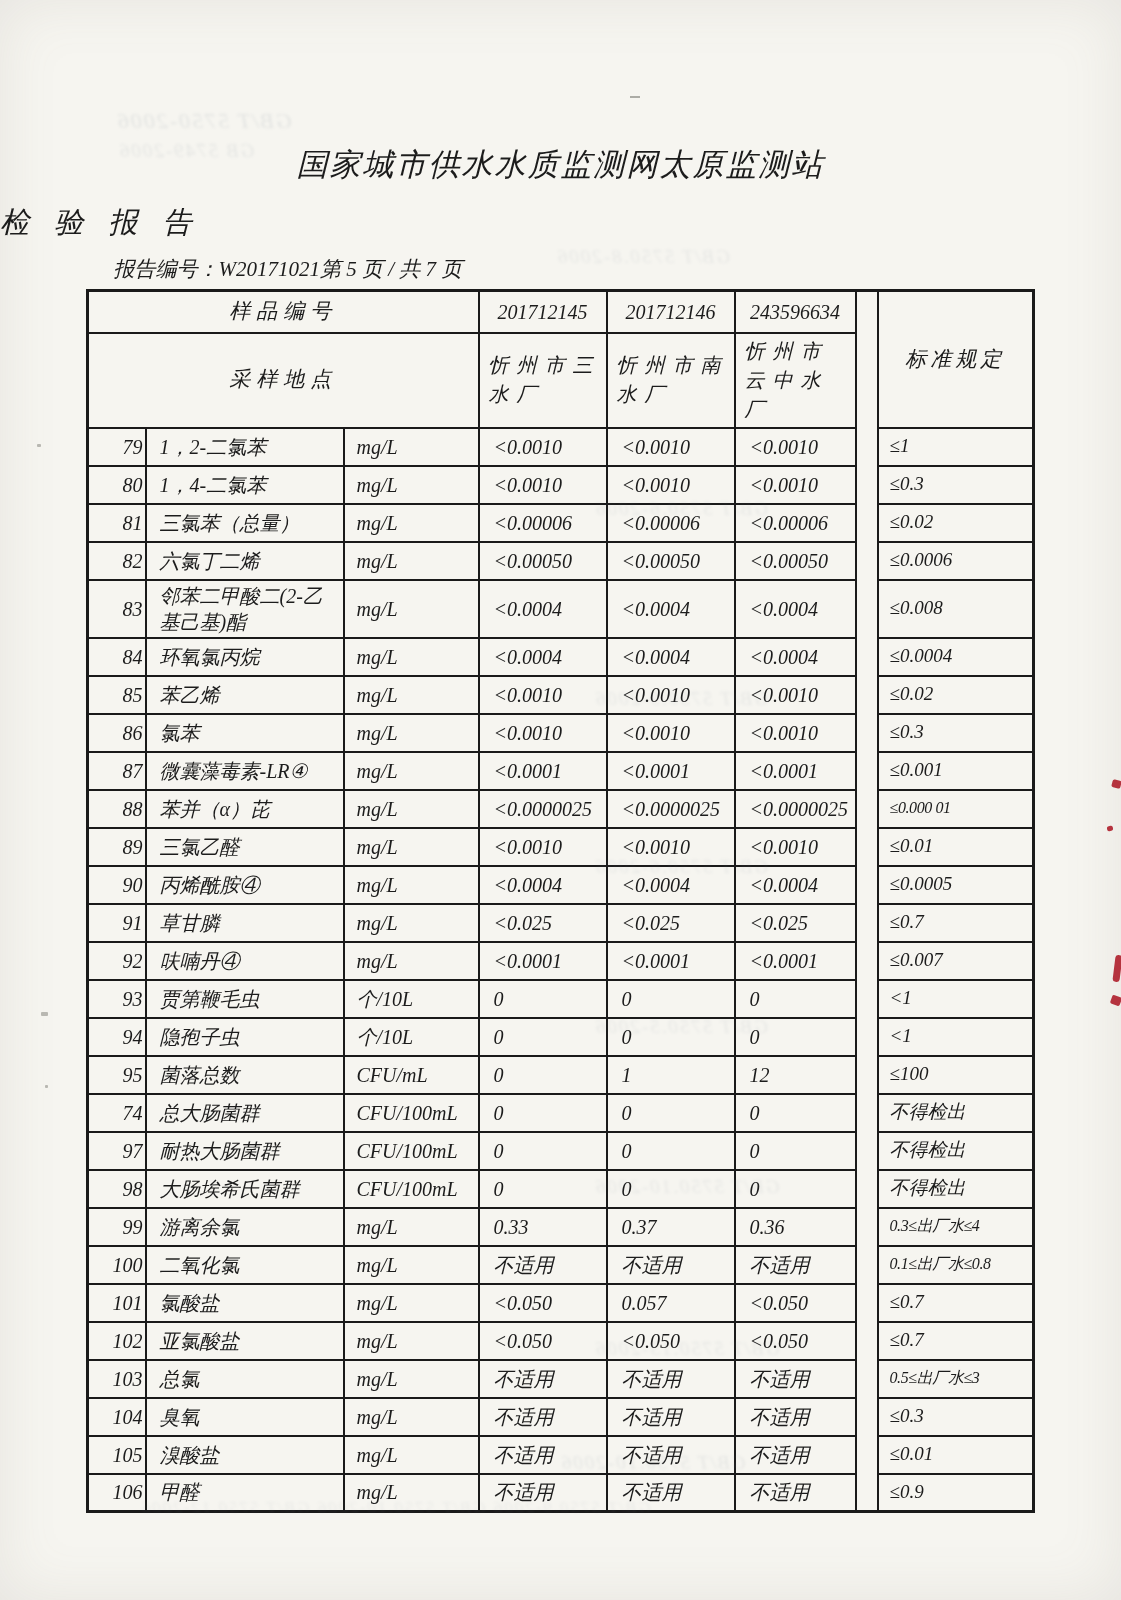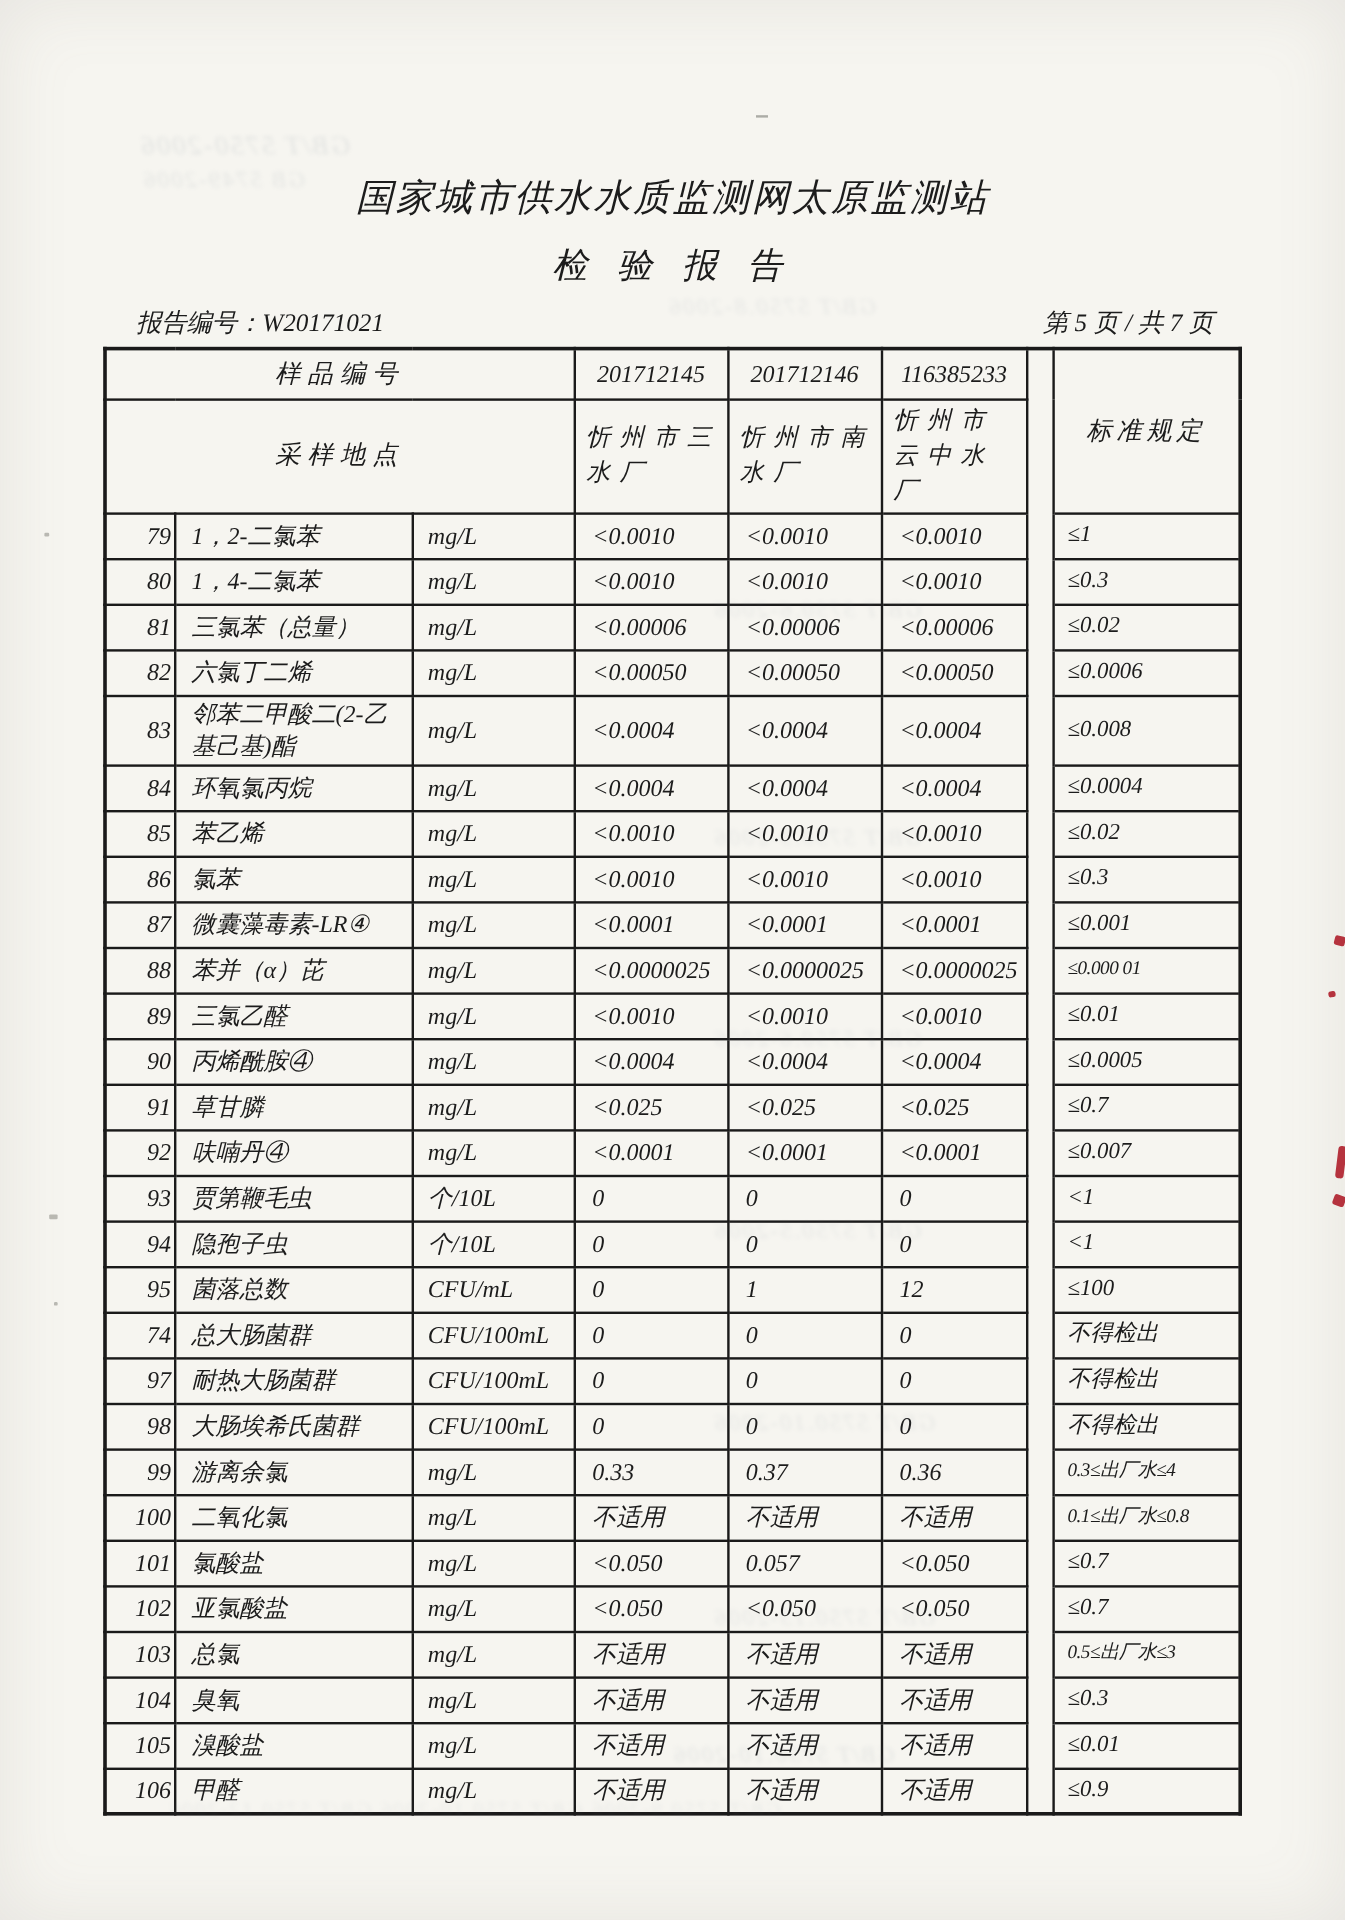--- a/index.html
+++ b/index.html
@@ -5,22 +5,22 @@
   :root{
     --paper:#f6f5f0; --ink:#1c1c1c; --border:#1a1a1a; --red_ink:#b5333e; --ghost:#7e8a96;
   }
   *{box-sizing:border-box;}
   html,body{margin:0;padding:0;}
   body{background:#e9e8e4;font-family:"Liberation Serif","DejaVu Serif",serif;color:var(--ink);}
   .page{position:relative;width:1121px;height:1600px;background:var(--paper);overflow:hidden;margin:0 auto;
         box-shadow:inset 0 0 60px rgba(120,115,105,.12);font-style:italic;}
   
   .title{margin:0;padding-top:146px;text-align:center;font-size:31px;font-weight:400;letter-spacing:2px;line-height:38px;}
-  .subtitle{margin:20px 0 0;text-align:center;font-size:29px;font-weight:400;letter-spacing:9px;line-height:36px;}
-  .meta{width:946px;margin:15px auto 6px;display:flex;justify-content:space-between;align-items:flex-end;
+  .subtitle{margin:20px 0 0;font-size:29px;font-weight:400;letter-spacing:9px;line-height:36px;}
+  .meta{width:946px;margin:15px auto 6px;display:flex;align-items:flex-end;
         font-size:21px;padding:0 22px 0 26px;}
   
   table.report{border-collapse:collapse;table-layout:fixed;width:946px;margin:0 auto;border:3px solid var(--border);background:transparent;}
   td{border:2px solid var(--border);font-size:20px;vertical-align:middle;padding:2px 4px;line-height:1.3;}
   thead tr.r1{height:42px;}
   thead tr.r2{height:57px;}
   tbody tr{height:38px;}
   .h-label{text-align:center;font-size:21px;letter-spacing:6px;}
   .h-id{text-align:center;font-size:20px;border-radius:22px;}
   .h-site{font-size:20px;letter-spacing:8px;line-height:1.45;padding:3px 2px 3px 9px;}
@@ -93,21 +93,21 @@
         <col style="width:128px">
         <col style="width:121px">
       <col style="width:22px">
         <col style="width:156px">
     </colgroup>
     <thead>
       <tr class="r1">
         <td colspan="3" class="h-label">样品编号</td>
         <td class="h-id">201712145</td>
         <td class="h-id">201712146</td>
-        <td class="h-id">116385233</td>
+        <td class="h-id">243596634</td>
         <td class="gap" rowspan="2"></td>
         <td class="h-std" rowspan="2">标准规定</td>
       </tr>
       <tr class="r2">
         <td colspan="3" class="h-label">采样地点</td>
         <td class="h-site">忻州市三水厂</td>
         <td class="h-site">忻州市南水厂</td>
         <td class="h-site">忻州市云中水厂</td>
       </tr>
     </thead>

